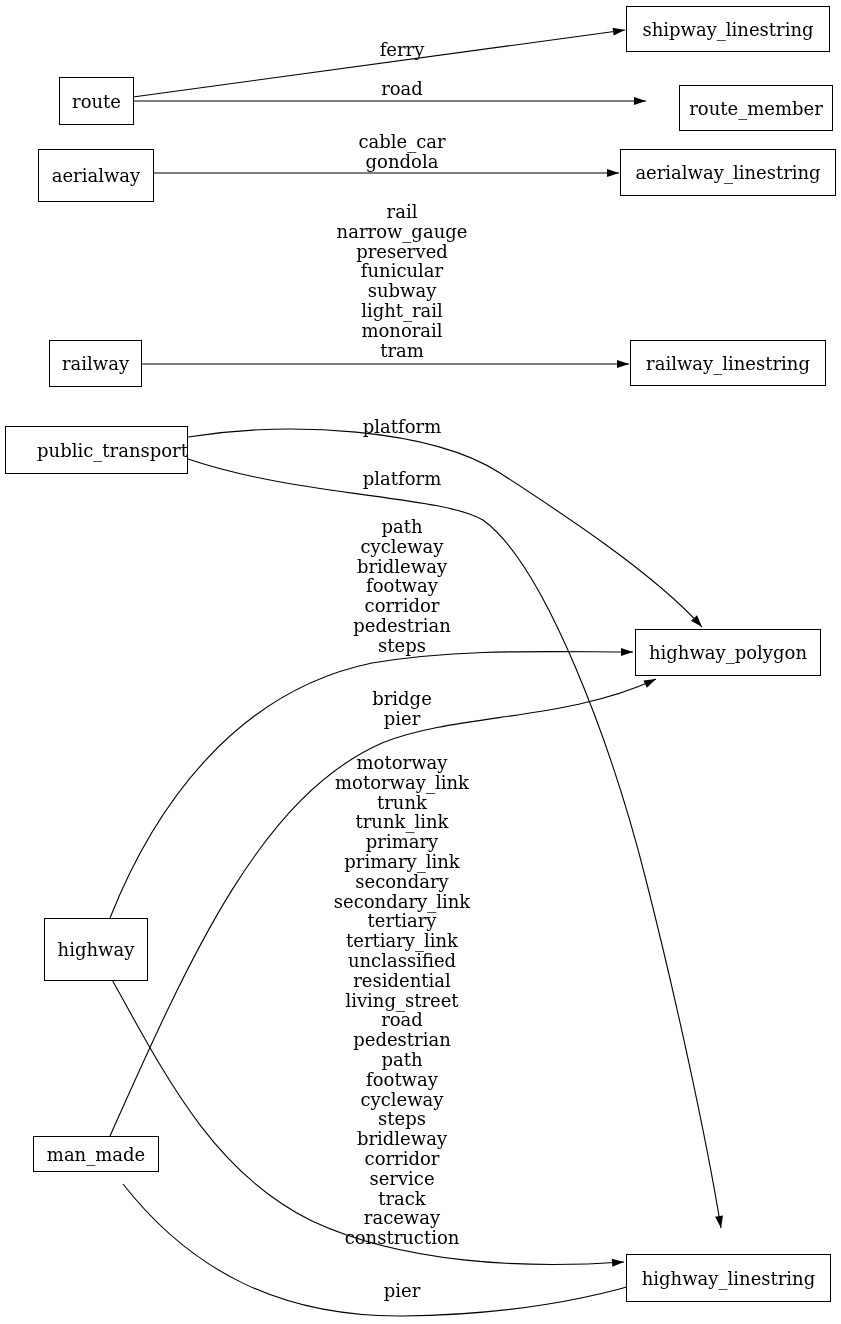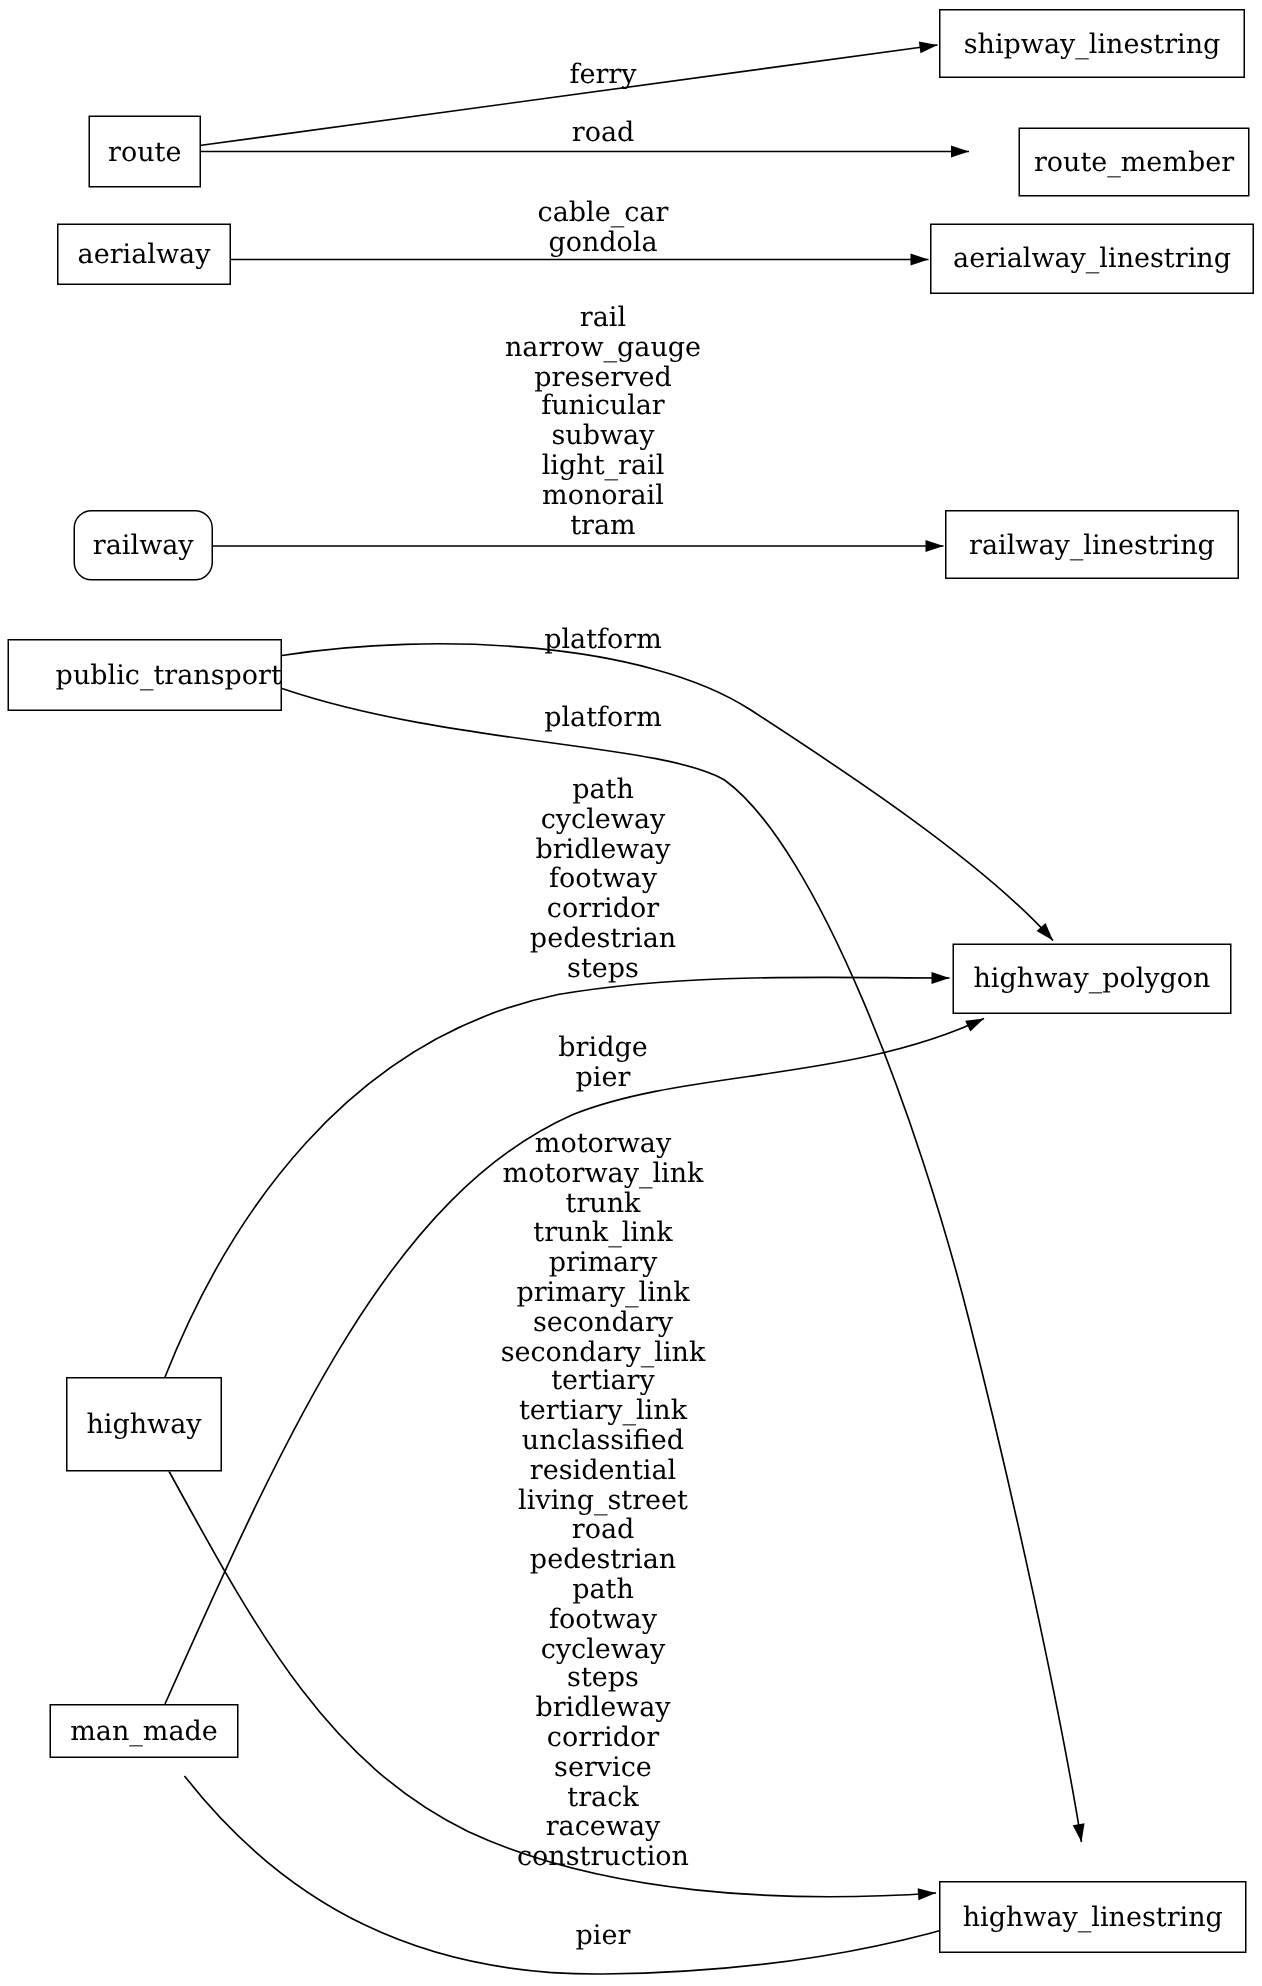--- a/index.html
+++ b/index.html
@@ -66,22 +66,22 @@
     <path class="edge" d="M142,364 L629,364" marker-end="url(#arrow)"></path>
     <path class="edge" d="M188,437 C290,421 430,428 500,473 C560,512 655,574 702,627" marker-end="url(#arrow)"></path>
     <path class="edge" d="M188,459 C300,497 440,495 483,520 C545,565 612,745 646,880 C674,990 706,1135 721,1228" marker-end="url(#arrow)"></path>
     <path class="edge" d="M110,918 C152,812 232,692 372,663 C462,648 552,652 633,652" marker-end="url(#arrow)"></path>
     <path class="edge" d="M110,1136 C192,952 262,796 382,743 C457,713 567,721 656,679" marker-end="url(#arrow)"></path>
     <path class="edge" d="M105,967 C165,1075 212,1172 312,1221 C402,1263 522,1269 624,1262" marker-end="url(#arrow)"></path>
     <path class="edge" d="M123,1184 C192,1272 282,1317 402,1316 C505,1315 585,1301 654,1279" marker-end="url(#arrow)"></path>
   </svg>
 
   <div class="node" style="left:59px;  top:77px;   width:75px;  height:48px;">route</div>
-  <div class="node" style="left:38px;  top:149px;  width:116px; height:41px;">aerialway</div>
-  <div class="node" style="left:49px;  top:340px;  width:93px;  height:47px;border-radius:12px;">railway</div>
+  <div class="node" style="left:38px;  top:149px;  width:116px; height:53px;">aerialway</div>
+  <div class="node" style="left:49px;  top:340px;  width:93px;  height:47px;">railway</div>
   <div class="node" style="left:5px;   top:426px;  width:183px; height:48px;padding-left:32px;">public_transport</div>
   <div class="node" style="left:44px;  top:918px;  width:104px; height:63px;">highway</div>
   <div class="node" style="left:33px;  top:1136px; width:126px; height:36px;">man_made</div>
 
   <div class="node" style="left:626px; top:6px;    width:204px; height:46px;">shipway_linestring</div>
   <div class="node" style="left:647px; top:85px;   width:154px; height:46px;margin-left:32px;">route_member</div>
   <div class="node" style="left:630px; top:340px;  width:196px; height:46px;">railway_linestring</div>
   <div class="node" style="left:620px; top:149px;  width:216px; height:47px;">aerialway_linestring</div>
   <div class="node" style="left:635px; top:629px;  width:186px; height:47px;">highway_polygon</div>
   <div class="node" style="left:626px; top:1230px; width:205px; height:48px;margin-top:24px;">highway_linestring</div>

